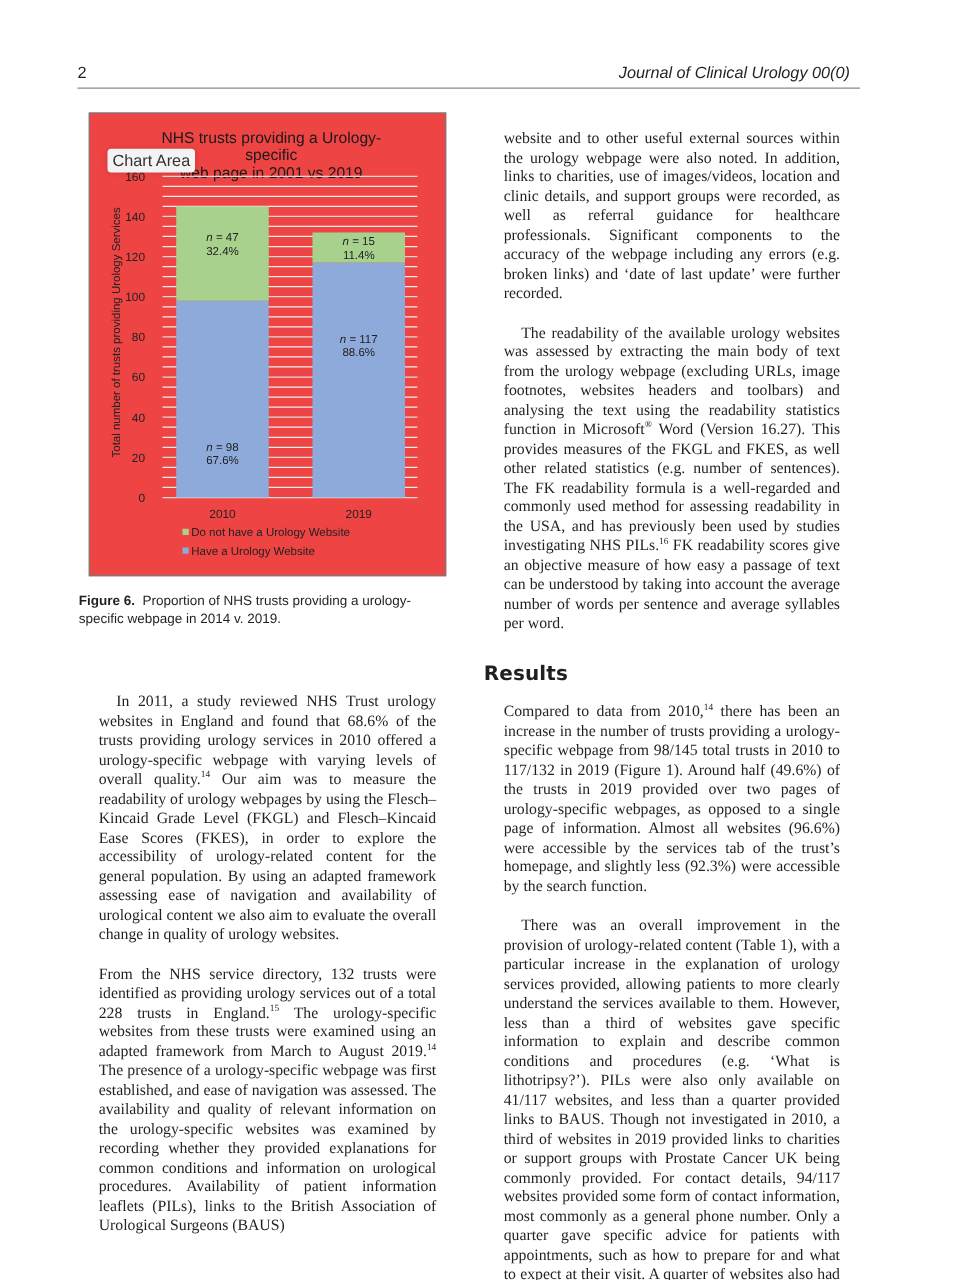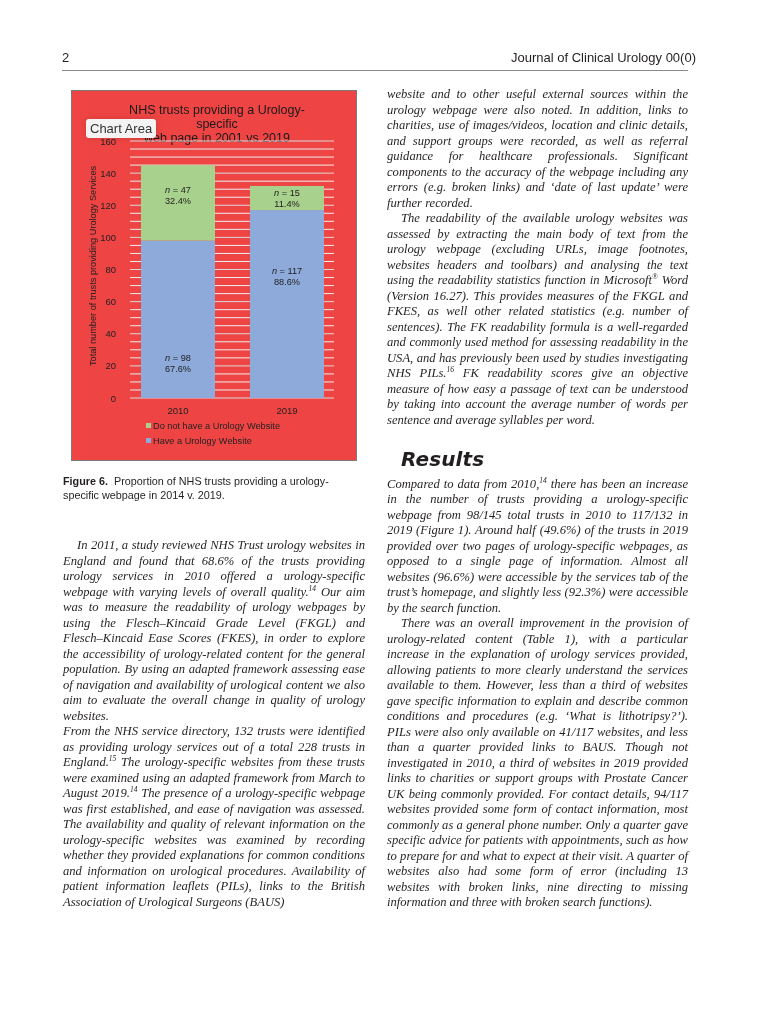--- a/index.html
+++ b/index.html
@@ -1,29 +1,29 @@
 <!DOCTYPE html>
 <html><head>
 <meta charset="utf-8">
 <style>
   html, body { margin:0; padding:0; background:#ffffff; }
   body { width:768px; height:1024px; position:relative; overflow:hidden; color:#231f20; }
   .serif { font-family:"Liberation Serif", "DejaVu Serif", serif; }
   .sans { font-family:"Liberation Sans", "DejaVu Sans", sans-serif; }
   .pagenum { position:absolute; left:62px; top:50px; font-size:13px; }
-  .journal { position:absolute; right:72px; top:50px; font-size:13px; }
+  .journal { position:absolute; right:88px; top:50px; font-size:13px; font-style:italic; }
   .rule { position:absolute; left:62px; top:70px; width:626px; height:1px; background:#8a8a8a; }
 
   .col { position:absolute; font-size:12.6px; line-height:15.5px; text-align:justify; }
-  .col p { margin:0;font-style:italic; }
+  .col p { margin:16px; }
   .col p.ind { text-indent:14px; }
   .col.left { left:63px; width:302px; }
   .col.right { left:387px; width:301px; }
   sup { font-size:7.5px; line-height:0; vertical-align:super; }
-  h2 { font-family:"DejaVu Sans", sans-serif; font-weight:bold; font-size:20px; margin:14px; letter-spacing:0.1px;font-style:italic; }
+  h2 { font-family:"DejaVu Sans", sans-serif; font-weight:bold; font-size:16px; margin:0; letter-spacing:0.1px; }
 
   .chartbox { position:absolute; left:71px; top:90px; width:286px; height:371px; border:1px solid #7a7a7a; box-sizing:border-box; background:#ef4444; }
   .chart-title { position:absolute; left:40px; top:12px; width:210px; text-align:center; font-size:12.5px; line-height:14px; color:#1a1a1a; }
   .chart-area-tag { position:absolute; left:14px; top:28px; font-size:13px; color:#333; background:#f3f3f3; padding:2px 4px; border-radius:3px; box-shadow:0 0 6px rgba(0,0,0,0.15); }
   .ylabel { position:absolute; left:-79px; top:170px; width:200px; text-align:center; transform:rotate(-90deg); font-size:9.2px; color:#222; white-space:nowrap; }
   .caption { position:absolute; left:63px; top:474px; width:300px; font-size:10.8px; line-height:14px; }
   .caption b { font-weight:bold; }
   svg text { font-family:"Liberation Sans", "DejaVu Sans", sans-serif; }
 </style>
 </head>

